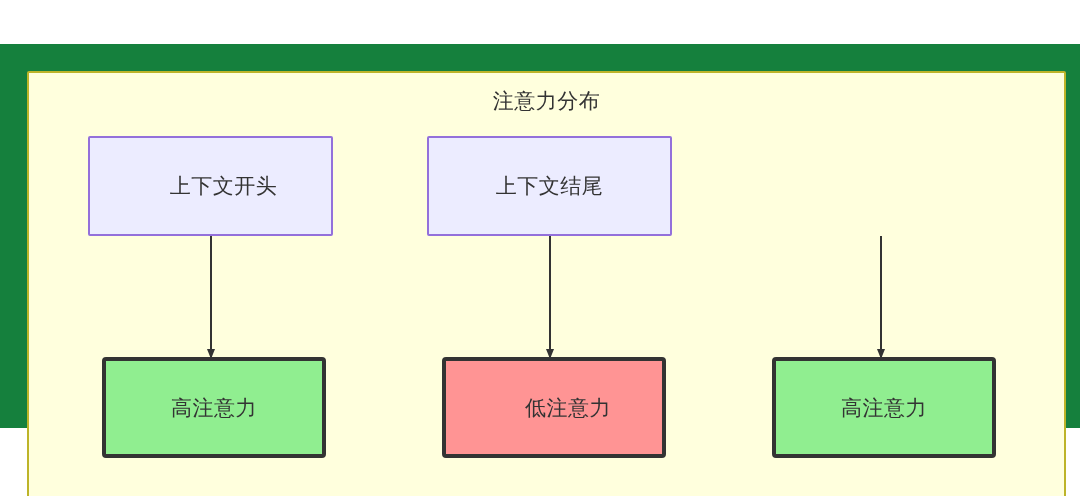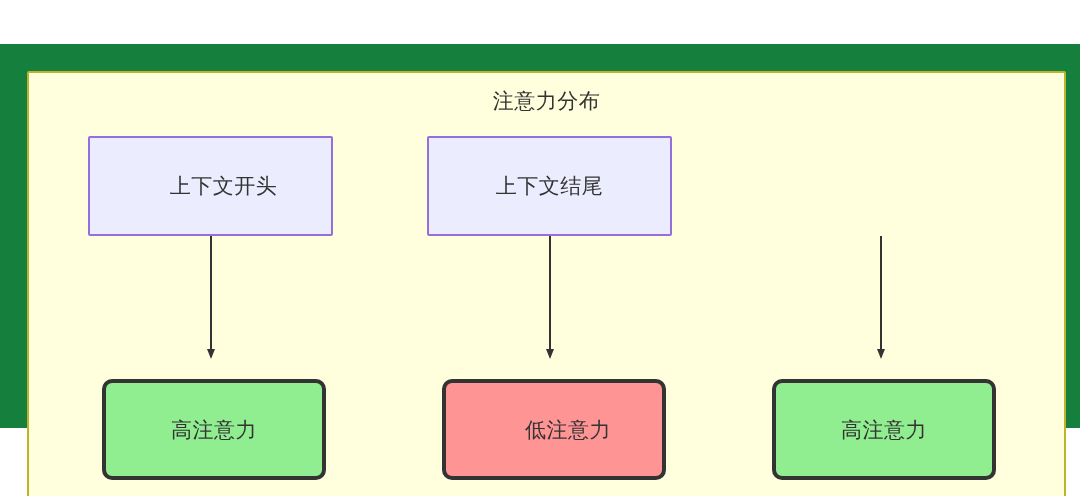--- a/index.html
+++ b/index.html
@@ -65,28 +65,28 @@
   }
   .node-top.col1 { left: 88px;  width: 245px; padding-left: 26px; }
   .node-top.col2 { left: 427px; width: 245px; }
   .node-top.col3 { left: 758px; width: 249px; }
 
   
   .node-bottom {
     position: absolute;
     box-sizing: border-box;
     border: 4px solid #333333;
-    border-radius: 10px;
+    border-radius: 4px;
     display: flex;
     align-items: center;
     justify-content: center;
     font-size: 21px;
     color: #333333;
     letter-spacing: 0.5px;
-    top: 335px;
+    top: 313px;
     height: 101px;
   }
   .node-bottom.col1 { left: 102px; width: 224px; }
   .node-bottom.col2 { left: 442px; width: 224px; }
   .node-bottom.col3 { left: 772px; width: 224px; }
 
   .fill-high { background: #90ee90; }
   .fill-low  { background: #ff9494; padding-left: 28px; }
 
   

